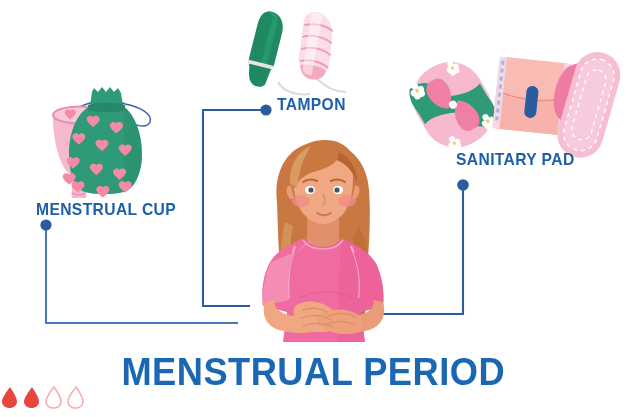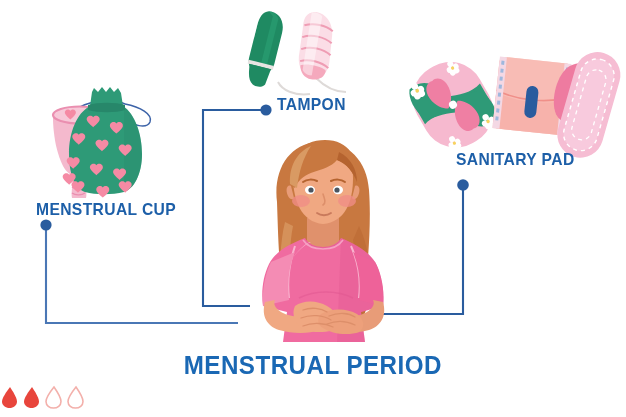--- a/index.html
+++ b/index.html
@@ -30,21 +30,21 @@
   #label-tampon{left:277px;top:95px;}
   #label-pad{left:456px;top:150px;}
 
   
   #title{
     position:absolute;
     left:0;right:0;top:350px;
     text-align:center;
     font-family:"Liberation Sans", sans-serif;
     font-weight:700;
-    font-size:26px;
+    font-size:39px;
     letter-spacing:.5px;
     color:#1a68b4;
     white-space:nowrap;
   }
   #title span{display:inline-block;transform:scaleX(.93);}
 
   #drops{position:absolute;left:0;right:0;top:385px;text-align:center;}
 </style>
 </head>
 <body>

